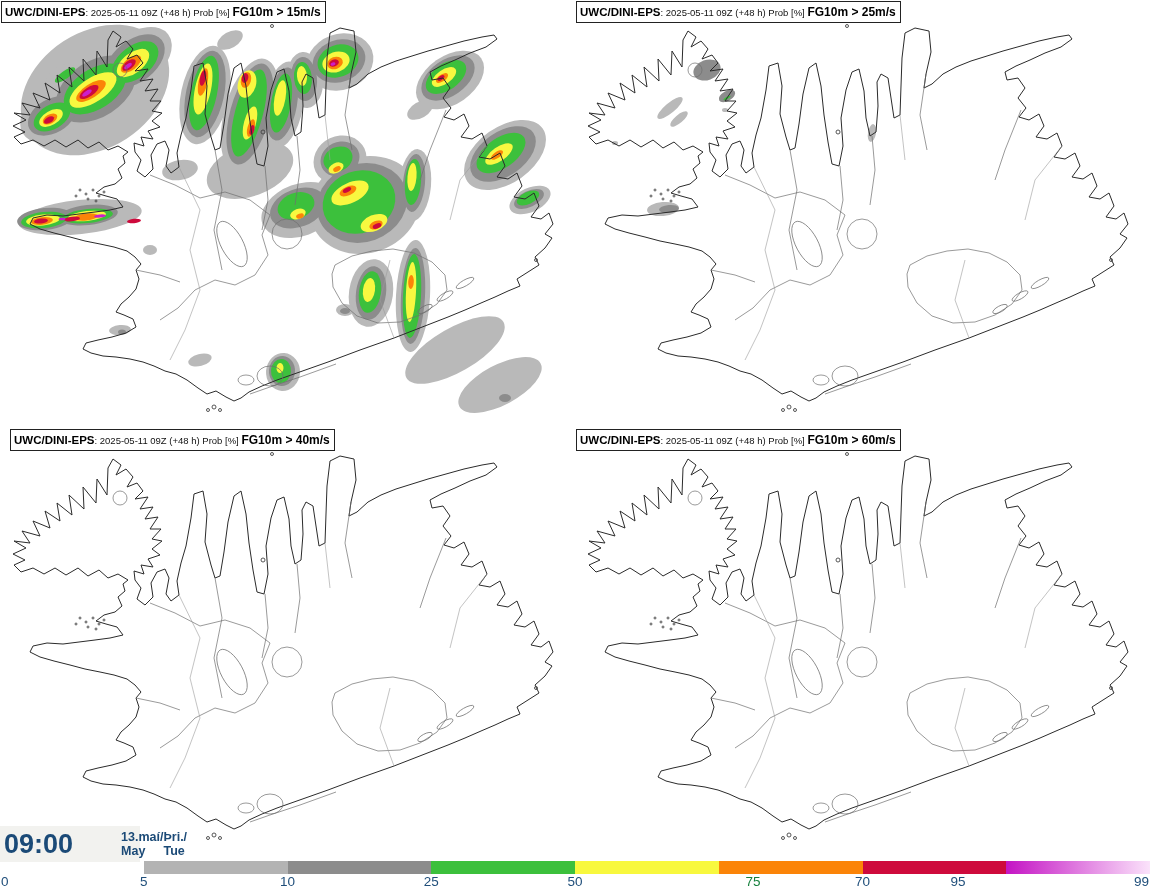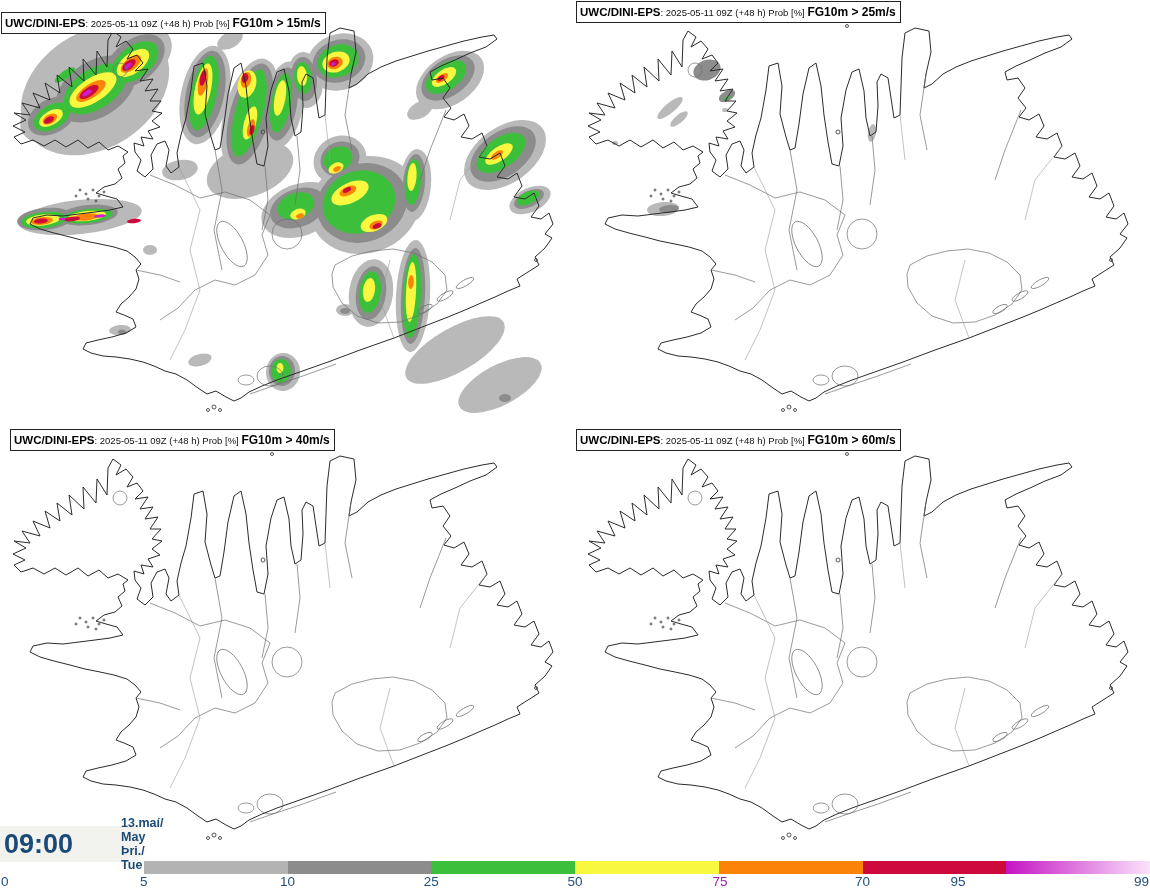--- a/index.html
+++ b/index.html
@@ -8,21 +8,21 @@
   .panel-title{position:absolute;background:#ffffff;border:1px solid #222;
        padding:1px 4px 2px 3px;white-space:pre;z-index:30;line-height:15px;}
   .t-model{font-weight:bold;font-size:11.5px;color:#000;}
   .t-info{font-size:9.5px;color:#111;}
   .t-param{font-weight:bold;font-size:12px;color:#000;}
   svg.map{position:absolute;z-index:10;}
   #timebox{position:absolute;left:0;top:826px;width:140px;height:36px;
        background:#f2f2ef;display:flex;align-items:center;z-index:40;gap:41px;}
   #time-big{font-size:27px;font-weight:bold;color:#1b4a77;letter-spacing:0;
        margin:0 7px 0 4px;}
-  #date-col{display:flex;flex-direction:column;justify-content:center;}
+  #date-col{display:flex;flex-direction:row;justify-content:center;}
   #date-col span{font-size:12.5px;font-weight:bold;color:#1b4a77;line-height:14px;}
   #colorbar{position:absolute;left:0;top:861px;width:1150px;height:13px;z-index:40;}
   .cb-seg{position:absolute;top:0;height:13px;}
   #cb-labels{position:absolute;left:0;top:874px;width:1150px;height:17px;z-index:40;}
   .cb-label{position:absolute;top:0;font-size:13.5px;color:#1f4e7a;}
 </style>
 </head>
 <body>
 
 <svg width="0" height="0" style="position:absolute" aria-hidden="true">
@@ -227,21 +227,21 @@
 </svg>
 <svg class="map" style="left:0;top:448px" width="575" height="410" viewBox="0 0 575 410">
   <g></g>
   <use href="#iceland"></use>
 </svg>
 <svg class="map" style="left:575px;top:448px" width="575" height="410" viewBox="0 0 575 410">
   <g></g>
   <use href="#iceland"></use>
 </svg>
 
-<div class="panel-title" style="left:1px;top:12px"><span class="t-model">UWC/DINI-EPS</span><span class="t-info">: 2025-05-11 09Z (+48 h) Prob [%] </span><span class="t-param">FG10m &gt; 15m/s</span></div>
+<div class="panel-title" style="left:1px;top:1px"><span class="t-model">UWC/DINI-EPS</span><span class="t-info">: 2025-05-11 09Z (+48 h) Prob [%] </span><span class="t-param">FG10m &gt; 15m/s</span></div>
 <div class="panel-title" style="left:576px;top:1px"><span class="t-model">UWC/DINI-EPS</span><span class="t-info">: 2025-05-11 09Z (+48 h) Prob [%] </span><span class="t-param">FG10m &gt; 25m/s</span></div>
 <div class="panel-title" style="left:10px;top:429px"><span class="t-model">UWC/DINI-EPS</span><span class="t-info">: 2025-05-11 09Z (+48 h) Prob [%] </span><span class="t-param">FG10m &gt; 40m/s</span></div>
 <div class="panel-title" style="left:576px;top:429px"><span class="t-model">UWC/DINI-EPS</span><span class="t-info">: 2025-05-11 09Z (+48 h) Prob [%] </span><span class="t-param">FG10m &gt; 60m/s</span></div>
 
 <div id="timebox">
   <span id="time-big">09:00</span>
   <span id="date-col">
     <span>13.maí/ May</span>
     <span>Þri./ Tue</span>
   </span>
@@ -255,17 +255,17 @@
     <div class="cb-seg" style="left: 718.75px; width: 144.25px; background: rgb(251, 132, 8);"></div>
     <div class="cb-seg" style="left: 862.5px; width: 144.25px; background: rgb(206, 10, 60);"></div>
     <div class="cb-seg" style="left: 1006.25px; width: 144.25px; background: linear-gradient(90deg, rgb(196, 20, 196), rgb(251, 228, 251));"></div>
   </div>
 <div id="cb-labels">
     <span class="cb-label" style="color: rgb(31, 78, 122); left: 1px;">0</span>
     <span class="cb-label" style="color: rgb(31, 78, 122); left: 143.75px; transform: translateX(-50%);">5</span>
     <span class="cb-label" style="color: rgb(31, 78, 122); left: 287.5px; transform: translateX(-50%);">10</span>
     <span class="cb-label" style="color: rgb(31, 78, 122); left: 431.25px; transform: translateX(-50%);">25</span>
     <span class="cb-label" style="color: rgb(31, 78, 122); left: 575px; transform: translateX(-50%);">50</span>
-    <span class="cb-label" style="color: #a21caf; left: 720px; transform: translateX(-50%); text-align: center;">75</span>
+    <span class="cb-label" style="color: #15803d; left: 753px; transform: translateX(-50%); text-align: center;">75</span>
     <span class="cb-label" style="color: rgb(31, 78, 122); left: 862.5px; transform: translateX(-50%);">70</span>
     <span class="cb-label" style="color: rgb(31, 78, 122); left: 958px; transform: translateX(-50%);">95</span>
     <span class="cb-label" style="color: rgb(31, 78, 122); right: 1px;">99</span>
   </div>
 
 </body></html>

